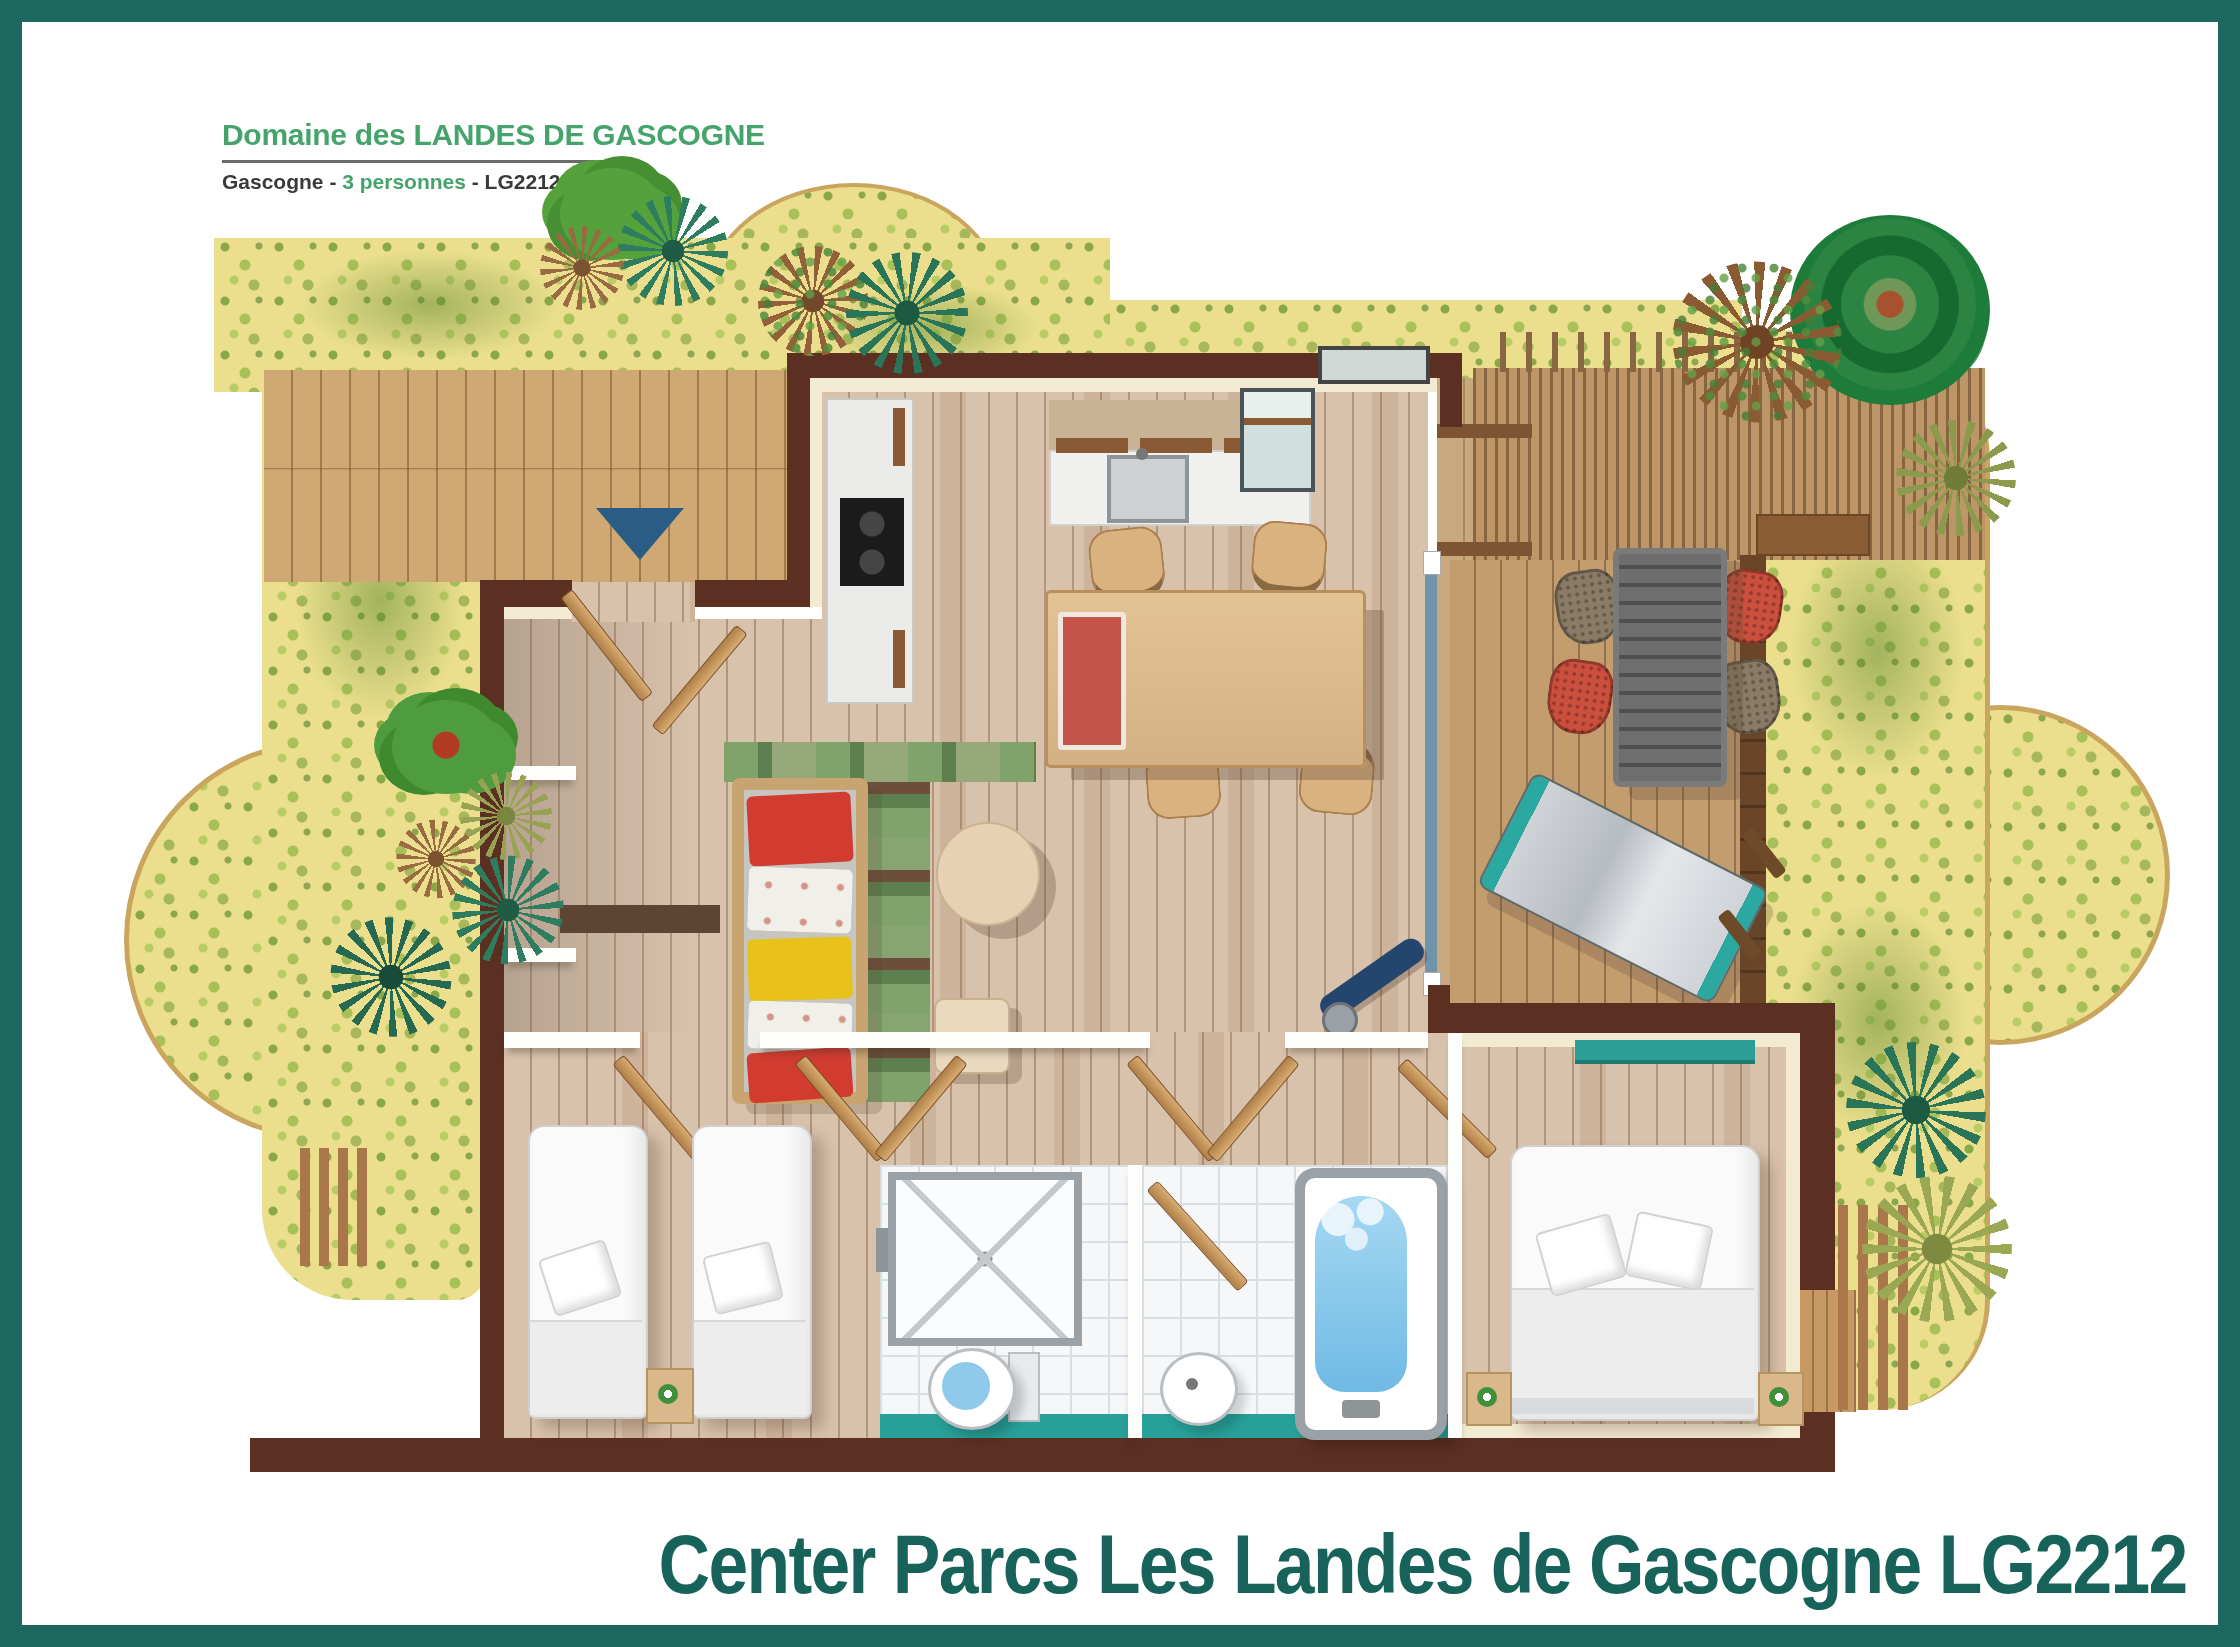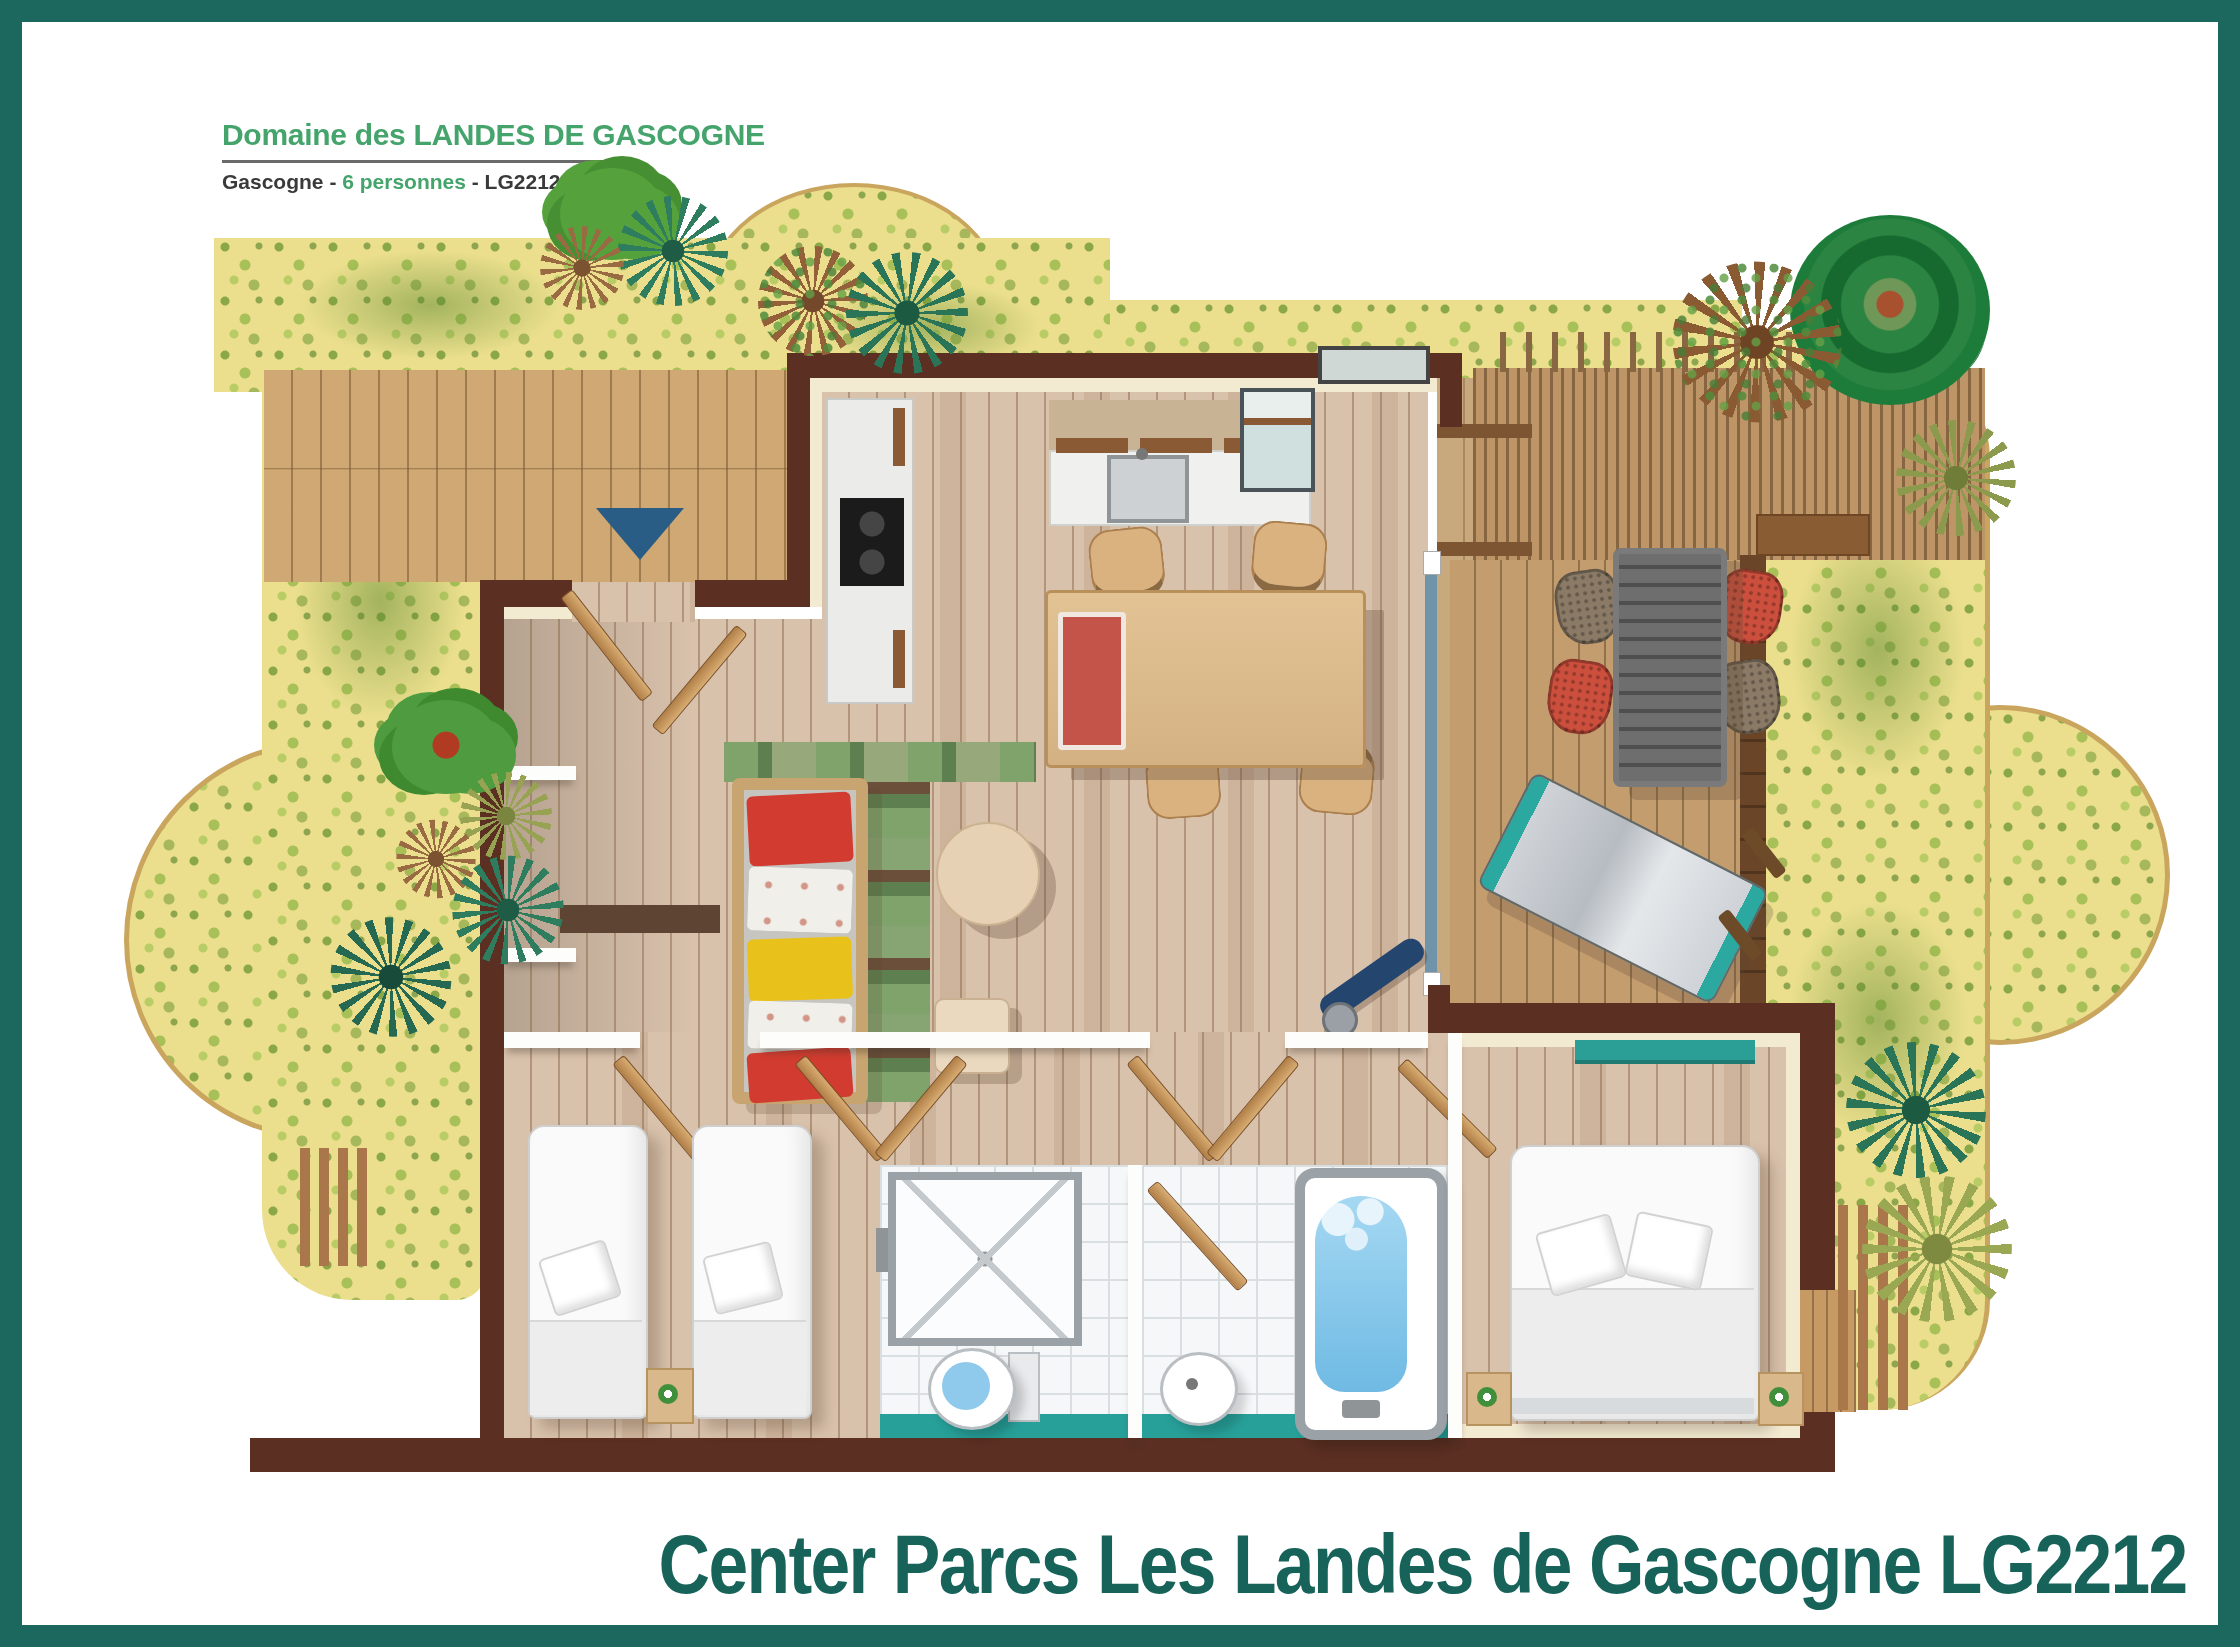--- a/index.html
+++ b/index.html
@@ -62,21 +62,21 @@
     transform:scaleX(.85);transform-origin:100% 50%;letter-spacing:-2px;}
 </style>
 </head>
 <body>
 
 <div class="page">
 
   <div class="abs" style="left:222px;top:118px;">
     <div class="hdr-title">Domaine des LANDES DE GASCOGNE</div>
     <div class="hdr-rule" style="width:392px;margin-top:8px;"></div>
-    <div class="hdr-sub" style="margin-top:7px;"><span>Gascogne</span><span> - </span><span class="grn">6 personnes</span><span> - </span><span>LG2212</span></div>
+    <div class="hdr-sub" style="margin-top:7px;"><span>Gascogne</span><span> - </span><span class="grn">3 personnes</span><span> - </span><span>LG2212</span></div>
   </div>
 
   <div class="abs gar" style="left:705px;top:183px;width:290px;height:224px;border:4px solid #c9a55e;border-radius:50%;"></div>
   <div class="abs gar" style="left:214px;top:238px;width:896px;height:154px;"></div>
   <div class="abs gar" style="left:1110px;top:300px;width:632px;height:92px;"></div>
   <div class="abs gar" style="left:1830px;top:705px;width:330px;height:330px;border:5px solid #c9a55e;border-radius:50%;"></div>
   <div class="abs gar" style="left:1742px;top:330px;width:243px;height:1080px;border-right:5px solid #c9a55e;border-radius:0 130px 110px 0;"></div>
   <div class="abs gar" style="left:124px;top:739px;width:392px;height:392px;border:5px solid #c9a55e;border-radius:50%;"></div>
   <div class="abs gar" style="left:262px;top:392px;width:224px;height:908px;border-radius:0 0 30px 90px;"></div>
   <div class="abs clump" style="left:300px;top:250px;width:260px;height:110px;"></div>

